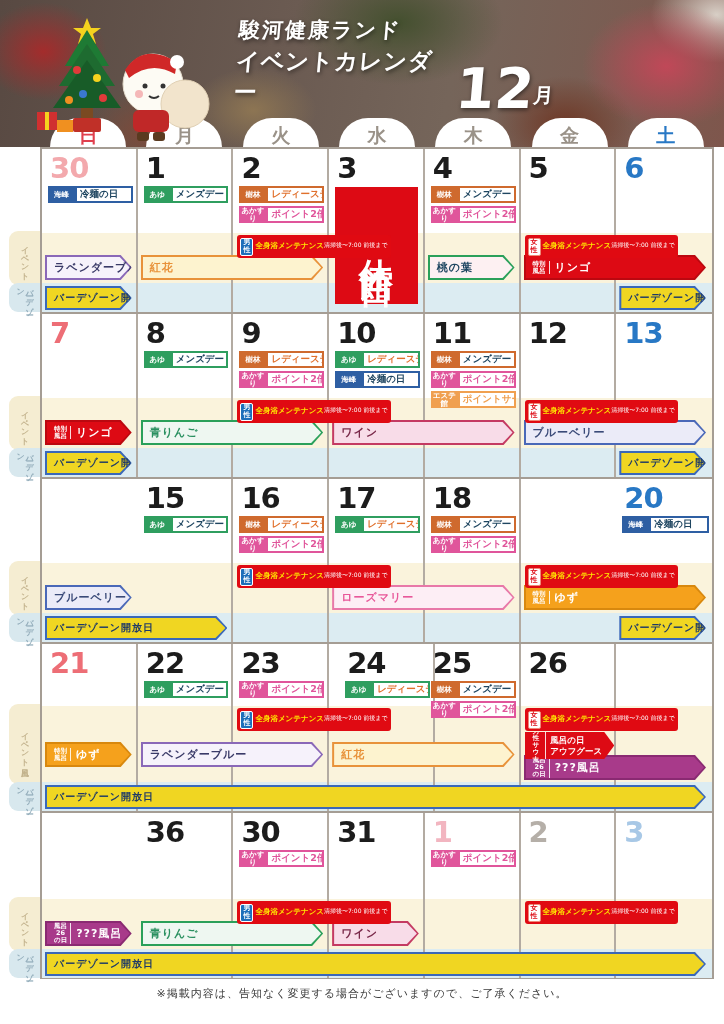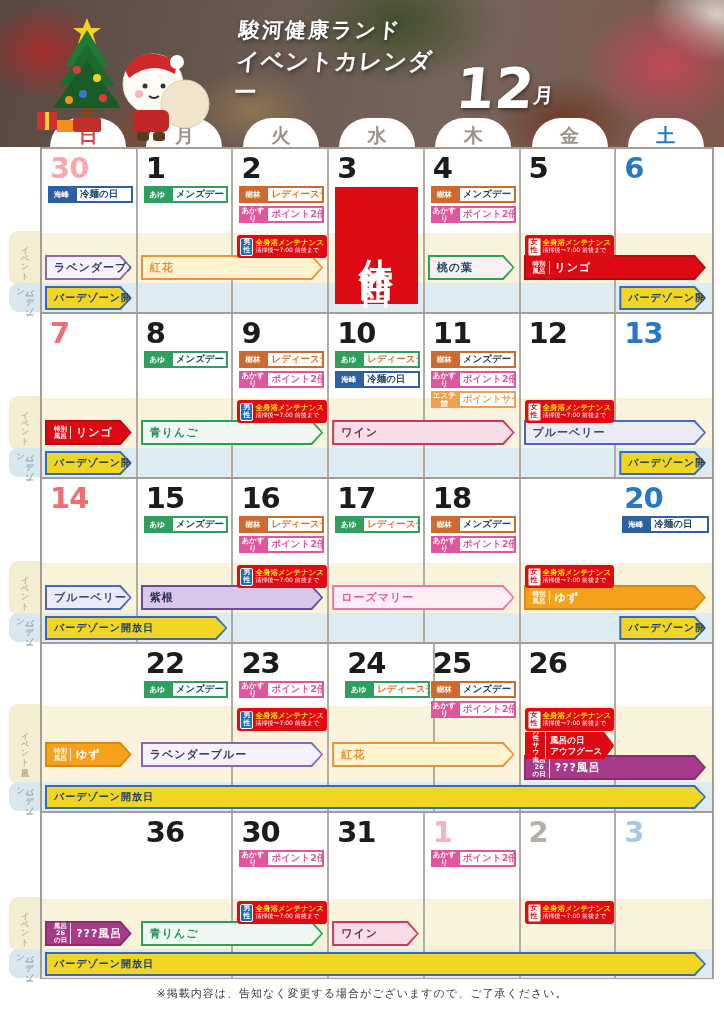--- a/index.html
+++ b/index.html
@@ -50,21 +50,21 @@
     display:flex;align-items:center;justify-content:center;}
   .closed-txt{writing-mode:vertical-rl;color:#fff;font-size:34px;font-weight:bold;letter-spacing:9px;line-height:1;}
 
   
   .maint{position:absolute;display:flex;gap:2px;align-items:center;background:#e00a12;
     border-radius:3px;padding:2px 3px;height:23px;z-index:3;}
   .m-g{width:13px;height:18px;display:flex;align-items:center;justify-content:center;text-align:center;
     font-size:7px;font-weight:bold;line-height:1.1;border-radius:2px;}
   .m-g.male{background:#1d6fba;color:#fff;border:1px solid #fff;}
   .m-g.female{background:#fff;color:#dd0a14;border:1px solid #e87;}
-  .m-body{display:flex;flex-direction:column;justify-content:center;}
+  .m-body{display:flex;flex-direction:row;justify-content:center;}
   .m-title{font-size:7.5px;font-weight:bold;color:#ffe400;line-height:1.15;white-space:nowrap;}
   .m-sub{font-size:6px;color:#fff;line-height:1.15;white-space:nowrap;}
   .aufguss{position:absolute;height:27px;background:#dd0a14;color:#fff;z-index:3;
     display:flex;align-items:center;padding:0 12px 0 5px;
     clip-path:polygon(0 0,calc(100% - 10px) 0,100% 50%,calc(100% - 10px) 100%,0 100%);}
   .auf-lab{font-size:6.5px;font-weight:bold;line-height:1.1;text-align:center;
     border-right:1px solid rgba(255,255,255,.85);padding-right:3px;margin-right:4px;}
   .auf-body{display:flex;flex-direction:column;}
   .auf-line{font-size:8.5px;font-weight:bold;line-height:1.2;white-space:nowrap;}
 
@@ -387,23 +387,20 @@
       </div>
       <div class="week-row" style="height: 165px;">
         <div class="band-event" style="height: 50px; bottom: 29px;"></div>
         <div class="band-barde"></div>
         <div class="side-tab ev" style="bottom: 27px; height: 54px;">
           <div class="vtxt">イベント風呂</div>
         </div>
         <div class="side-tab bd" style="bottom: 0px; height: 29px;">
           <div class="vtxt">バーデゾーン</div>
         </div>
-        <div class="day-cell" style="left: 0%; width: 14.2857%;">
-          <div class="date-num" style="color: rgb(237, 110, 118);">14</div>
-        </div>
         <div class="day-cell" style="left: 14.2857%; width: 14.2857%;">
           <div class="date-num" style="color: rgb(28, 28, 28);">15</div>
           <div class="badge">
             <div class="b-lab" style="background: rgb(47, 158, 95);">あゆ</div>
             <div class="b-txt" style="border-color: rgb(47, 158, 95); color: rgb(30, 69, 96);">メンズデー</div>
           </div>
         </div>
         <div class="day-cell" style="left: 28.5714%; width: 14.2857%;">
           <div class="date-num" style="color: rgb(28, 28, 28);">16</div>
           <div class="badge">
@@ -451,26 +448,20 @@
           <div class="m-g female">女性</div>
           <div class="m-body">
             <div class="m-title">全身浴メンテナンス</div>
             <div class="m-sub">清掃後〜7:00 前後まで</div>
           </div>
         </div>
         <div class="banner" style="left: calc(0% + 3px); width: calc(14.2857% - 9px); bottom: 32px; background: rgb(74, 104, 184);">
           <div class="b-fill" style="background: rgb(235, 235, 248);"></div>
           <div class="b-content">
             <div class="arr-txt" style="color: rgb(58, 74, 120);">ブルーベリー</div>
-          </div>
-        </div>
-        <div class="banner" style="left: calc(14.2857% + 3px); width: calc(28.5714% - 9px); bottom: 32px; background: rgb(106, 74, 160);">
-          <div class="b-fill" style="background: rgb(217, 198, 233);"></div>
-          <div class="b-content">
-            <div class="arr-txt" style="color: rgb(42, 42, 85);">紫根</div>
           </div>
         </div>
         <div class="banner" style="left: calc(42.8571% + 3px); width: calc(28.5714% - 9px); bottom: 32px; background: rgb(232, 120, 168);">
           <div class="b-fill" style="background: rgb(253, 238, 245);"></div>
           <div class="b-content">
             <div class="arr-txt" style="color: rgb(232, 88, 154);">ローズマリー</div>
           </div>
         </div>
         <div class="banner" style="left: calc(71.4286% + 3px); width: calc(28.5714% - 9px); bottom: 32px; background: rgb(216, 136, 14);">
           <div class="b-fill" style="background: rgb(245, 161, 28);"></div>
@@ -494,20 +485,23 @@
       </div>
       <div class="week-row" style="height: 169px;">
         <div class="band-event" style="height: 76px; bottom: 29px;"></div>
         <div class="band-barde"></div>
         <div class="side-tab ev" style="bottom: 27px; height: 80px;">
           <div class="vtxt">イベント風呂</div>
         </div>
         <div class="side-tab bd" style="bottom: 0px; height: 29px;">
           <div class="vtxt">バーデゾーン</div>
         </div>
+        <div class="day-cell" style="left: 0%; width: 14.2857%;">
+          <div class="date-num" style="color: rgb(237, 110, 118);">21</div>
+        </div>
         <div class="day-cell" style="left: 14.2857%; width: 14.2857%;">
           <div class="date-num" style="color: rgb(28, 28, 28);">22</div>
           <div class="badge">
             <div class="b-lab" style="background: rgb(47, 158, 95);">あゆ</div>
             <div class="b-txt" style="border-color: rgb(47, 158, 95); color: rgb(30, 69, 96);">メンズデー</div>
           </div>
         </div>
         <div class="day-cell" style="left: 28.5714%; width: 14.2857%;">
           <div class="date-num" style="color: rgb(28, 28, 28);">23</div>
           <div class="badge">

